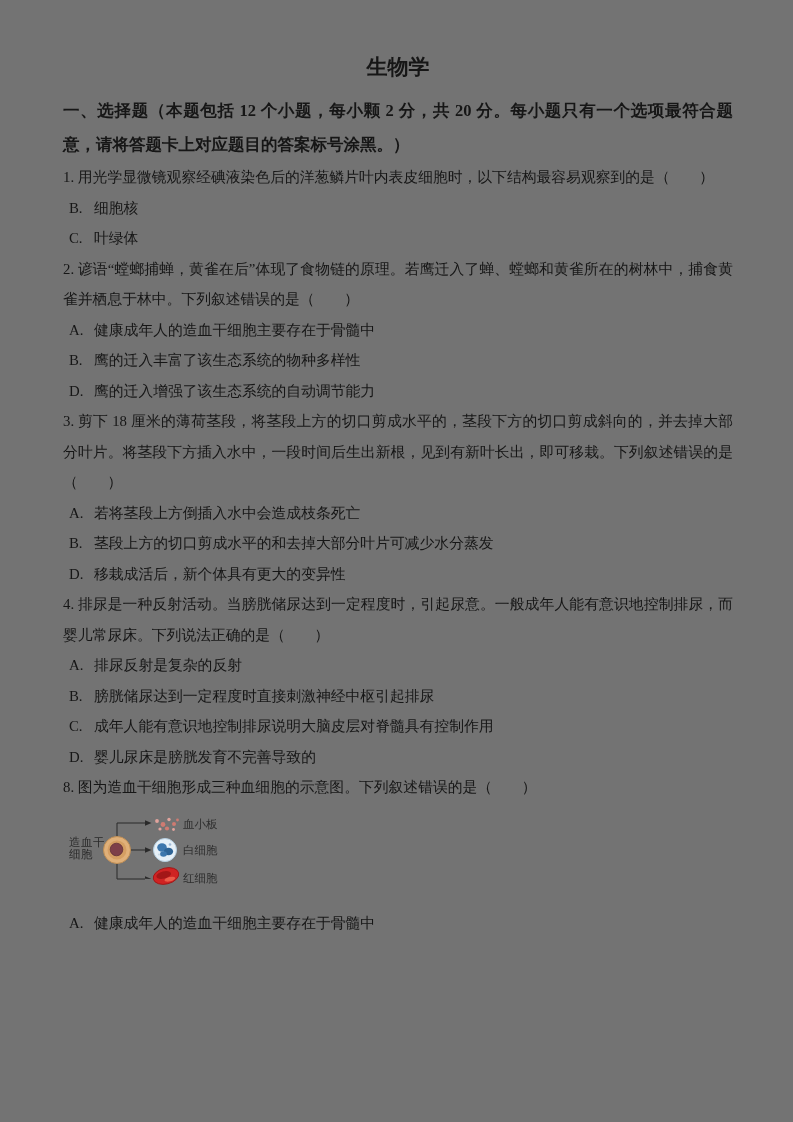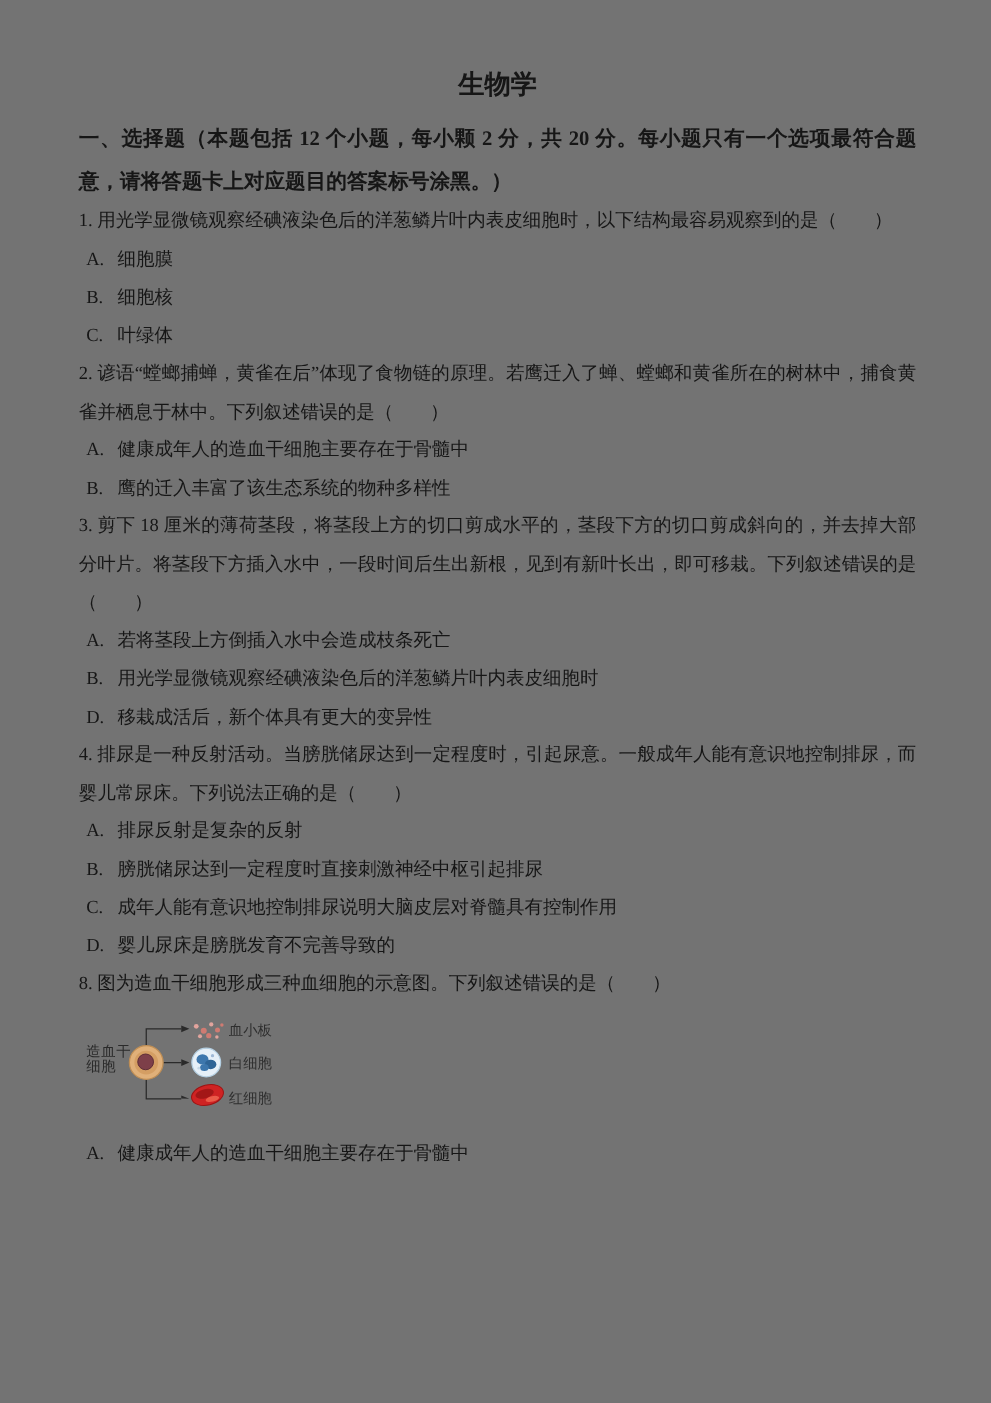--- a/index.html
+++ b/index.html
@@ -64,35 +64,35 @@
 <body>
 
 <div class="page">
 
   <h1 class="title">生物学</h1>
 
   <p class="section-header">一、选择题（本题包括 12 个小题，每小颗 2 分，共 20 分。每小题只有一个选项最符合题意，请将答题卡上对应题目的答案标号涂黑。）</p>
 
   <div>
     <p class="stem">1. 用光学显微镜观察经碘液染色后的洋葱鳞片叶内表皮细胞时，以下结构最容易观察到的是（　　）</p>
-    <p class="option"><span class="opt-letter">A.</span><span>细胞膜</span></p>
     <p class="option"><span class="opt-letter">B.</span><span>细胞核</span></p>
     <p class="option"><span class="opt-letter">C.</span><span>叶绿体</span></p>
   </div>
 
   <div>
     <p class="stem">2. 谚语“螳螂捕蝉，黄雀在后”体现了食物链的原理。若鹰迁入了蝉、螳螂和黄雀所在的树林中，捕食黄雀并栖息于林中。下列叙述错误的是（　　）</p>
     <p class="option"><span class="opt-letter">A.</span><span>健康成年人的造血干细胞主要存在于骨髓中</span></p>
     <p class="option"><span class="opt-letter">B.</span><span>鹰的迁入丰富了该生态系统的物种多样性</span></p>
+    <p class="option"><span class="opt-letter">D.</span><span>鹰的迁入增强了该生态系统的自动调节能力</span></p>
   </div>
 
   <div>
     <p class="stem">3. 剪下 18 厘米的薄荷茎段，将茎段上方的切口剪成水平的，茎段下方的切口剪成斜向的，并去掉大部分叶片。将茎段下方插入水中，一段时间后生出新根，见到有新叶长出，即可移栽。下列叙述错误的是（　　）</p>
     <p class="option"><span class="opt-letter">A.</span><span>若将茎段上方倒插入水中会造成枝条死亡</span></p>
-    <p class="option"><span class="opt-letter">B.</span><span>用光学显微镜观察经碘液染色后的洋葱鳞片叶内表皮细胞时</span></p>
+    <p class="option"><span class="opt-letter">B.</span><span>茎段上方的切口剪成水平的和去掉大部分叶片可减少水分蒸发</span></p>
     <p class="option"><span class="opt-letter">D.</span><span>移栽成活后，新个体具有更大的变异性</span></p>
   </div>
 
   <div>
     <p class="stem">4. 排尿是一种反射活动。当膀胱储尿达到一定程度时，引起尿意。一般成年人能有意识地控制排尿，而婴儿常尿床。下列说法正确的是（　　）</p>
     <p class="option"><span class="opt-letter">A.</span><span>排尿反射是复杂的反射</span></p>
     <p class="option"><span class="opt-letter">B.</span><span>膀胱储尿达到一定程度时直接刺激神经中枢引起排尿</span></p>
     <p class="option"><span class="opt-letter">C.</span><span>成年人能有意识地控制排尿说明大脑皮层对脊髓具有控制作用</span></p>
     <p class="option"><span class="opt-letter">D.</span><span>婴儿尿床是膀胱发育不完善导致的</span></p>
   </div>

